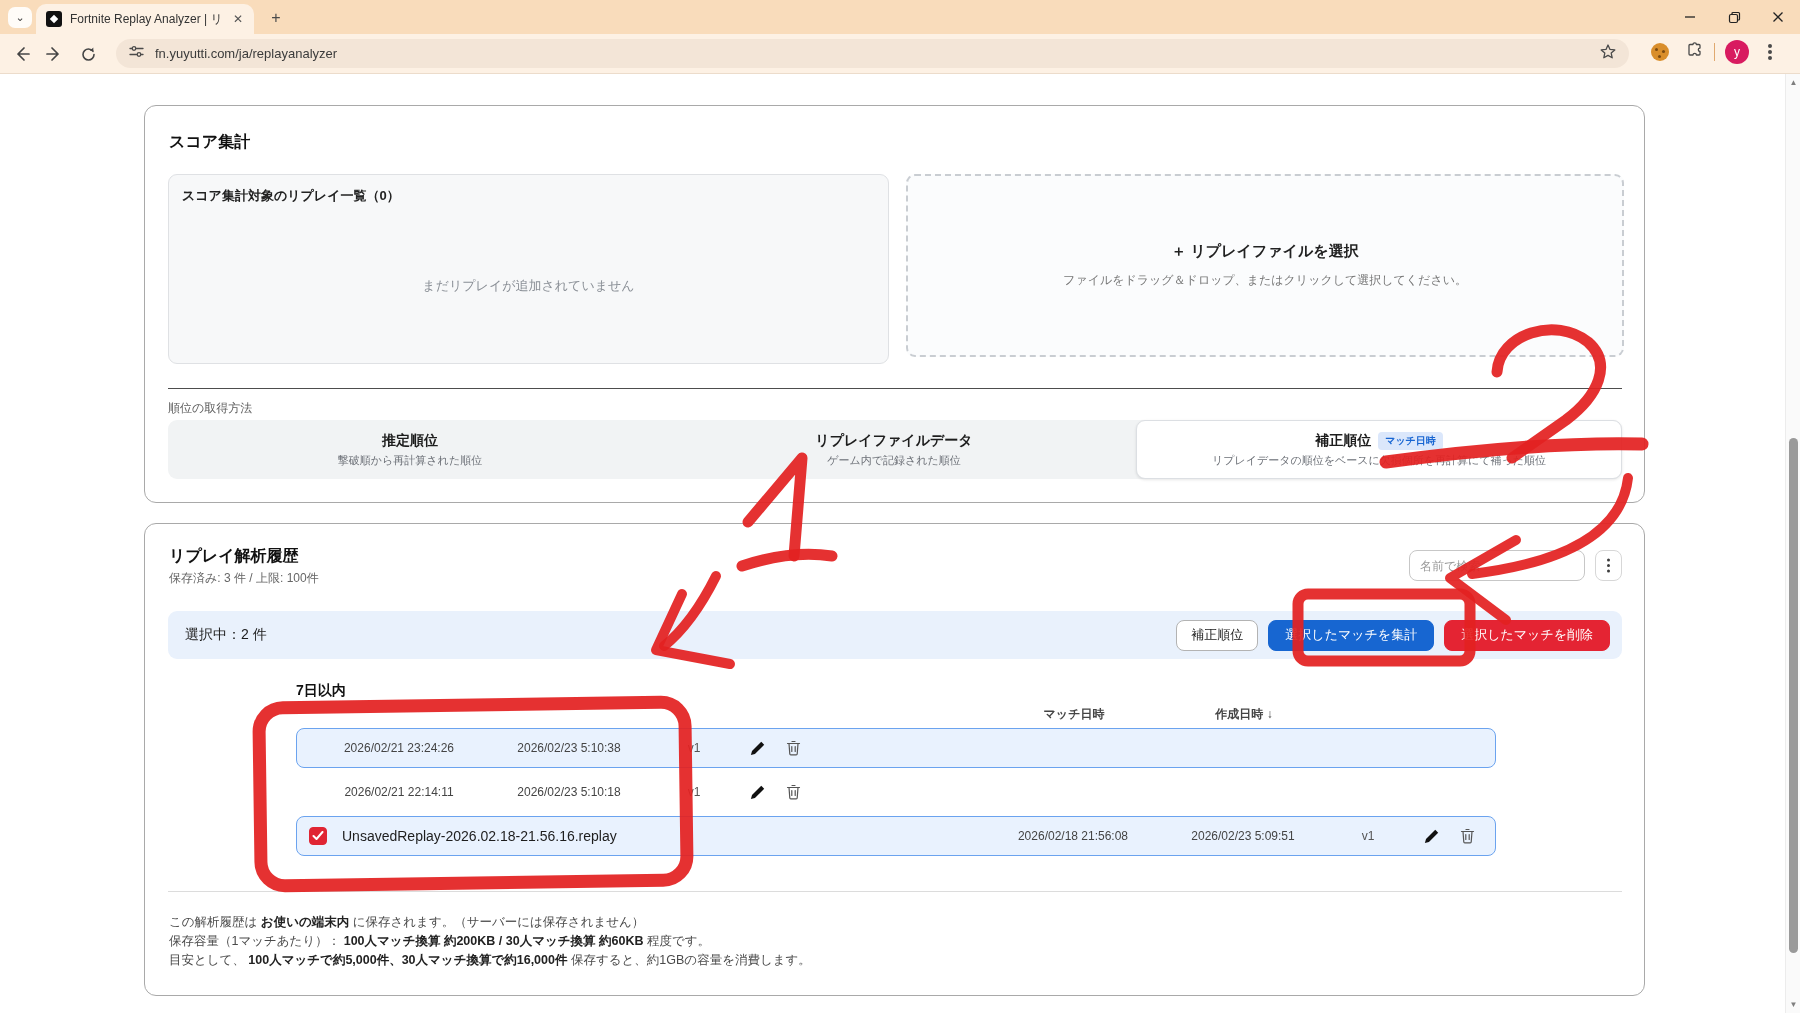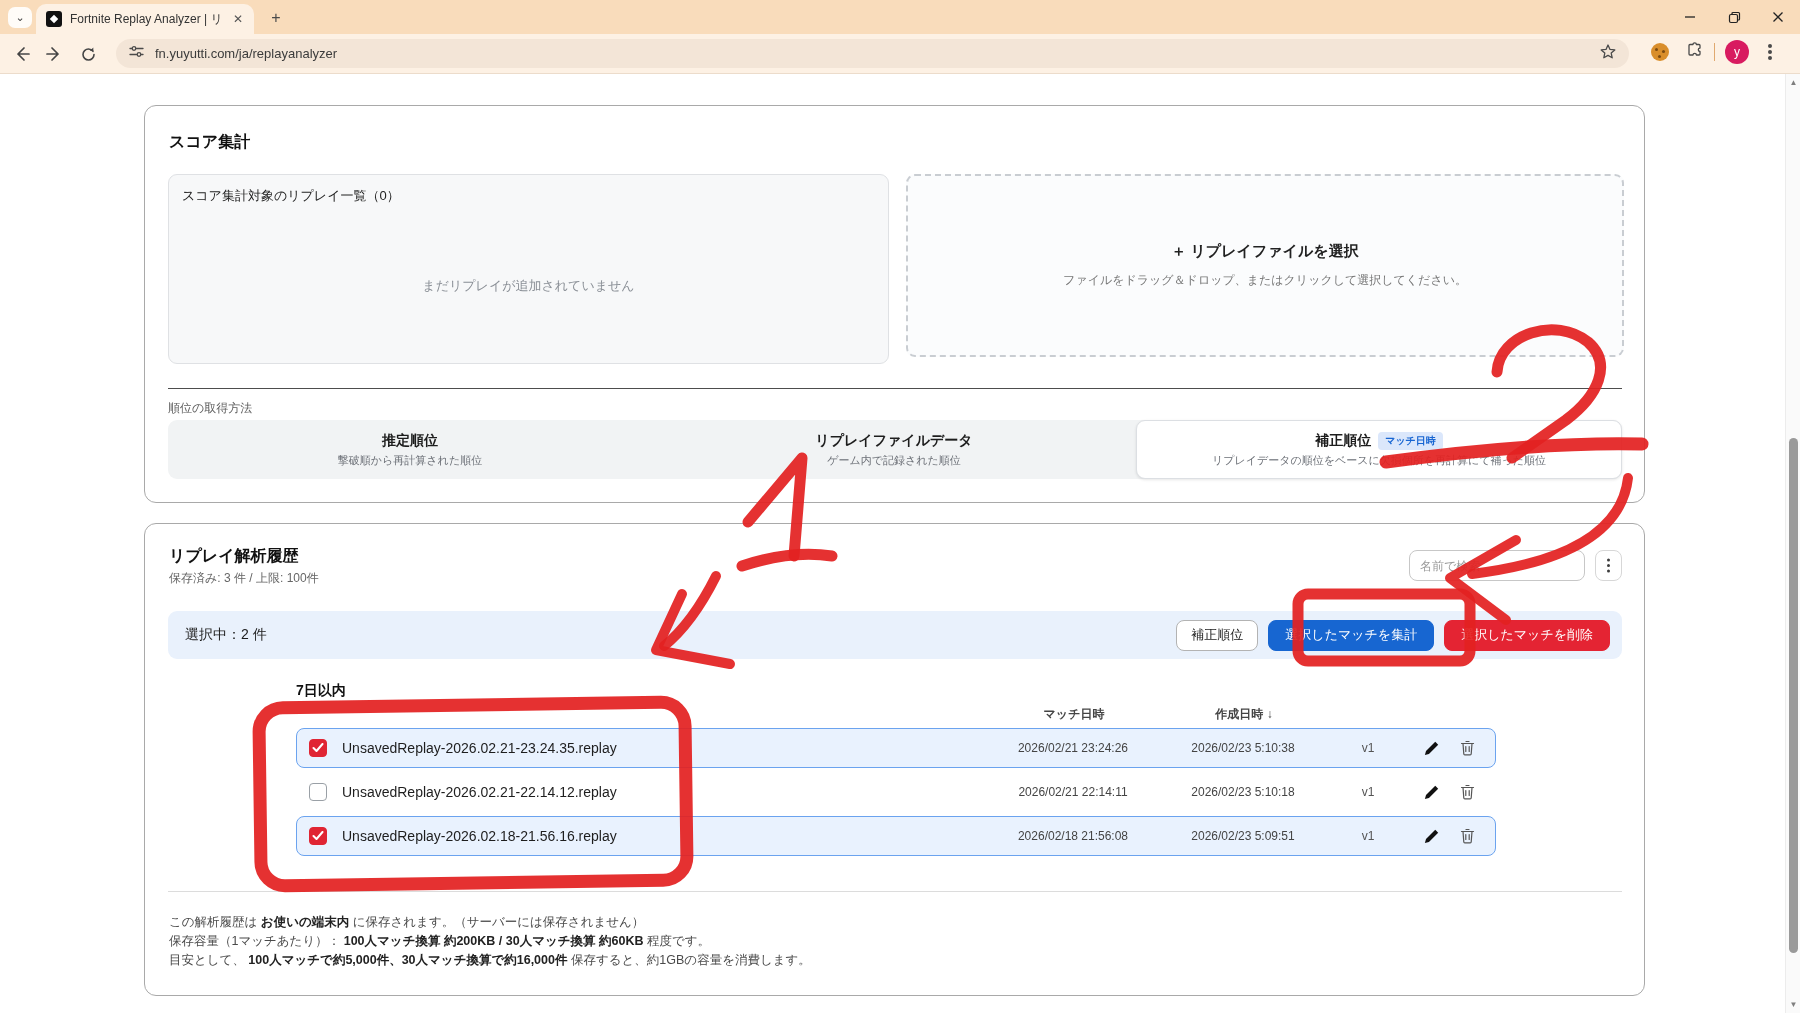--- a/index.html
+++ b/index.html
@@ -41,21 +41,21 @@
   .card-title { position:absolute; left:24px; font-size:16px; font-weight:bold; color:#111; }
 
   
   .c1-actions { position:absolute; right:20px; top:15px; display:flex; gap:10px; align-items:center; }
   .btn { border-radius:8px; font-size:13px; display:flex; align-items:center; justify-content:center; height:31px; cursor:default; }
   .btn-outline { border:1px solid #b3b3b3; background:#fff; color:#222; padding:0 14px; }
   .btn-blue { background:#1766d1; color:#fff; padding:0 16px; border:1px solid #1766d1; }
   .btn-red { background:#e42433; color:#fff; padding:0 16px; border:1px solid #e42433; }
   .rule-group { gap:10px; padding:0 12px; }
   .panel-left { position:absolute; left:23px; top:68px; width:721px; height:190px; background:#f7f8f9; border:1px solid #dfe1e4; border-radius:9px; }
-  .panel-left-header { position:absolute; left:13px; top:12px; font-size:13px; font-weight:normal; color:#222; }
+  .panel-left-header { position:absolute; left:13px; top:12px; font-size:13px; font-weight:bold; color:#222; }
   .panel-left-empty { position:absolute; left:0; right:0; top:102px; text-align:center; font-size:13px; color:#8a8f96; }
   .dropzone { position:absolute; left:761px; top:68px; width:718px; height:183px; background:#fbfcfd; border:2px dashed #c9cdd2; border-radius:9px; display:flex; flex-direction:column; align-items:center; justify-content:center; gap:11px; }
   .dropzone-title { font-size:15px; font-weight:bold; color:#222; }
   .dropzone-hint { font-size:12px; color:#777; }
   .c1-hr { position:absolute; left:23px; top:282px; width:1454px; border:none; border-top:1.5px solid #4d4d4d; }
   .rank-label { position:absolute; left:23px; top:294px; font-size:12px; color:#5c5c5c; }
   .rank-seg { position:absolute; left:23px; top:314px; width:1454px; height:59px; background:#f1f3f4; border-radius:9px; display:flex; }
   .rank-option { flex:1; display:flex; flex-direction:column; align-items:center; justify-content:center; gap:3px; border-radius:9px; }
   .rank-option.selected { background:#fff; border:1px solid #dcdfe3; box-shadow:0 1px 3px rgba(0,0,0,.10); }
   .rank-title { font-size:14px; font-weight:bold; color:#1d1d1d; display:flex; align-items:center; gap:7px; }
@@ -239,50 +239,38 @@
     <span class="cell-name"></span>
     <span class="cell-match">マッチ日時</span>
     <span class="cell-created">作成日時 ↓</span>
     <span class="cell-version"></span>
     <span class="cell-action"></span>
     <span class="cell-action"></span>
   </div>
 
   <div class="rowwrap" style="top:204px;">
     <div class="replay-row selected">
-      <span class="cell-name">
-        <span class="checkbox">
-            <svg width="12" height="10" viewBox="0 0 12 10" fill="none">
-              <path d="M1.5 5l3 3 6-7" stroke="#fff" stroke-width="2" stroke-linecap="round" stroke-linejoin="round"></path>
-            </svg>
-          </span>
-        <span>UnsavedReplay-2026.02.21-23.24.35.replay</span>
-      </span>
       <span class="cell-match">2026/02/21 23:24:26</span>
       <span class="cell-created">2026/02/23 5:10:38</span>
       <span class="cell-version">v1</span>
       <span class="cell-action">
           <svg width="17" height="17" viewBox="0 0 18 18">
             <path d="M2 16l1.2-4.3L13 1.9l3.1 3.1L6.3 14.8 2 16z" fill="#111"></path>
           </svg>
         </span>
       <span class="cell-action">
           <svg width="15" height="16" viewBox="0 0 14 16" fill="none">
             <path d="M1 3.5h12M5.5 1.5h3M2.5 3.5l.8 10.5a1 1 0 0 0 1 .9h5.4a1 1 0 0 0 1-.9l.8-10.5M5.3 6.5v5M8.7 6.5v5" stroke="#555" stroke-width="1.2" stroke-linecap="round"></path>
           </svg>
         </span>
     </div>
   </div>
 
   <div class="rowwrap" style="top:248px;">
     <div class="replay-row">
-      <span class="cell-name">
-        <span class="checkbox"></span>
-        <span>UnsavedReplay-2026.02.21-22.14.12.replay</span>
-      </span>
       <span class="cell-match">2026/02/21 22:14:11</span>
       <span class="cell-created">2026/02/23 5:10:18</span>
       <span class="cell-version">v1</span>
       <span class="cell-action">
           <svg width="17" height="17" viewBox="0 0 18 18">
             <path d="M2 16l1.2-4.3L13 1.9l3.1 3.1L6.3 14.8 2 16z" fill="#111"></path>
           </svg>
         </span>
       <span class="cell-action">
           <svg width="15" height="16" viewBox="0 0 14 16" fill="none">

